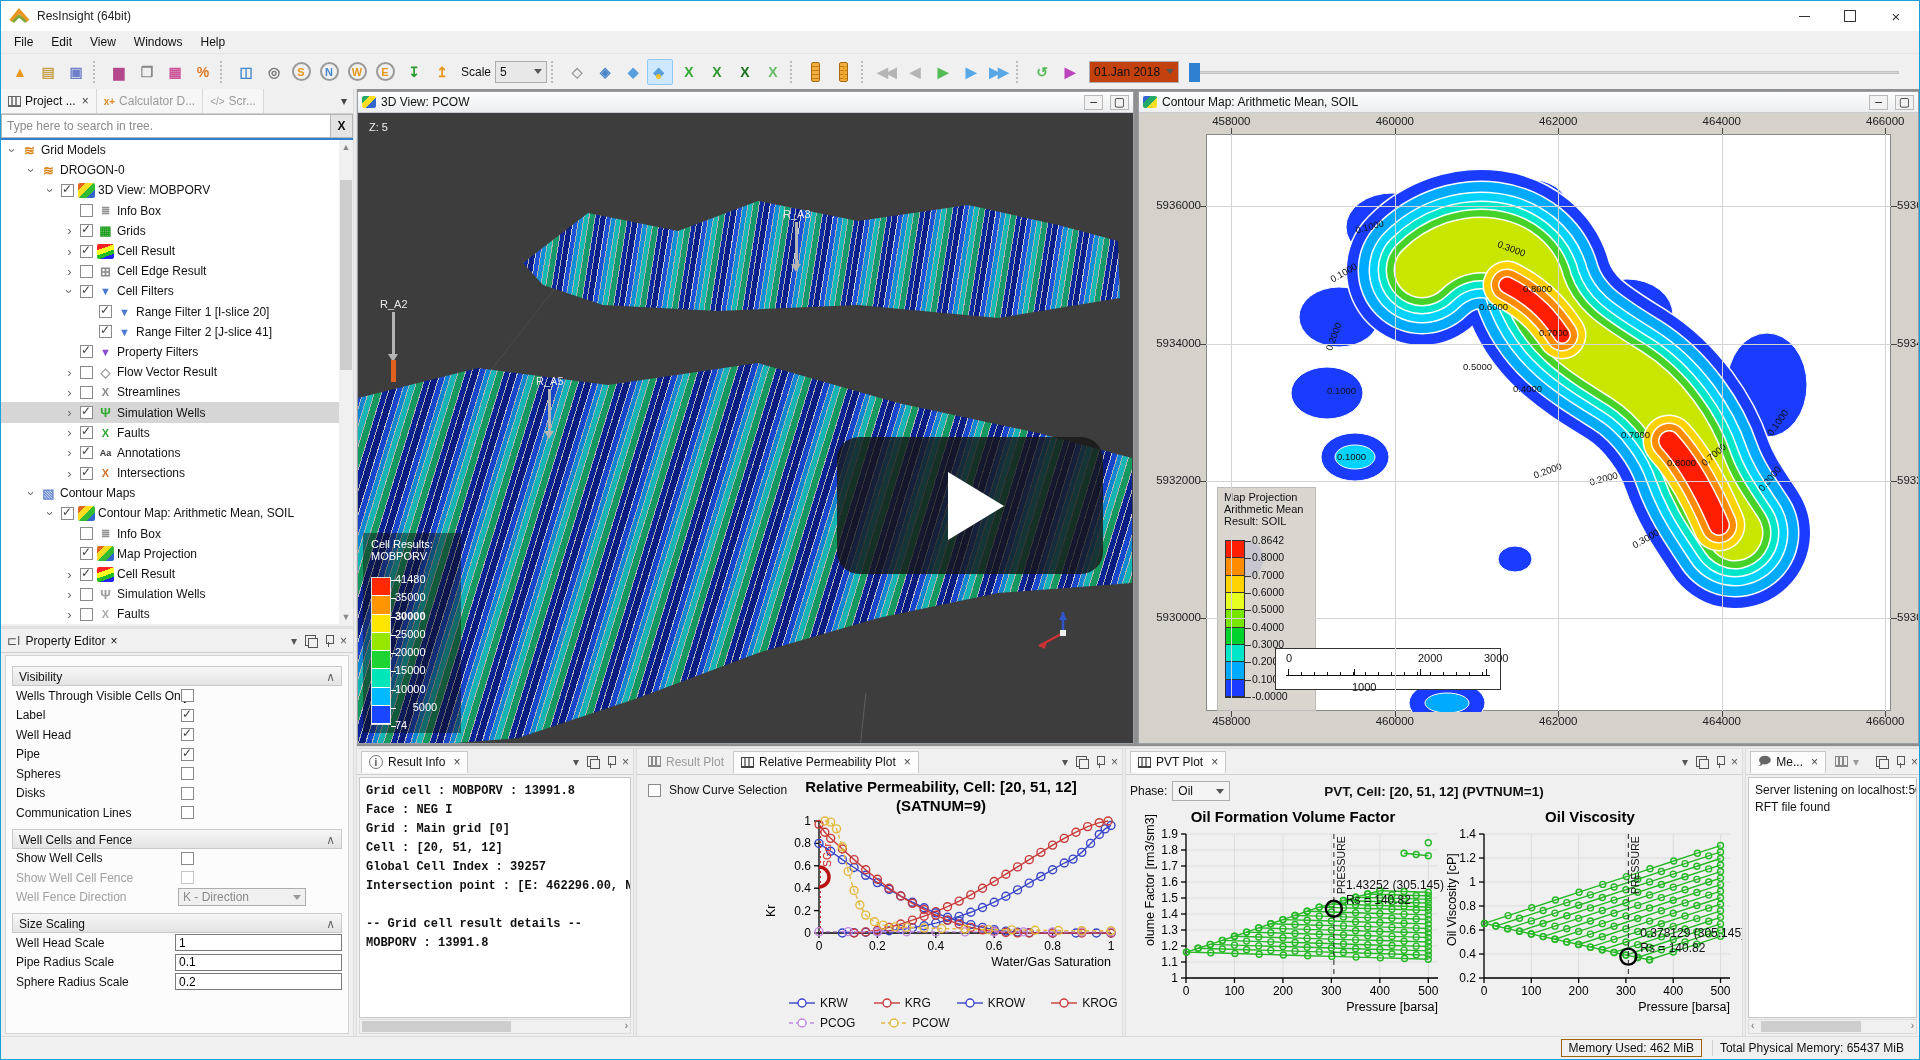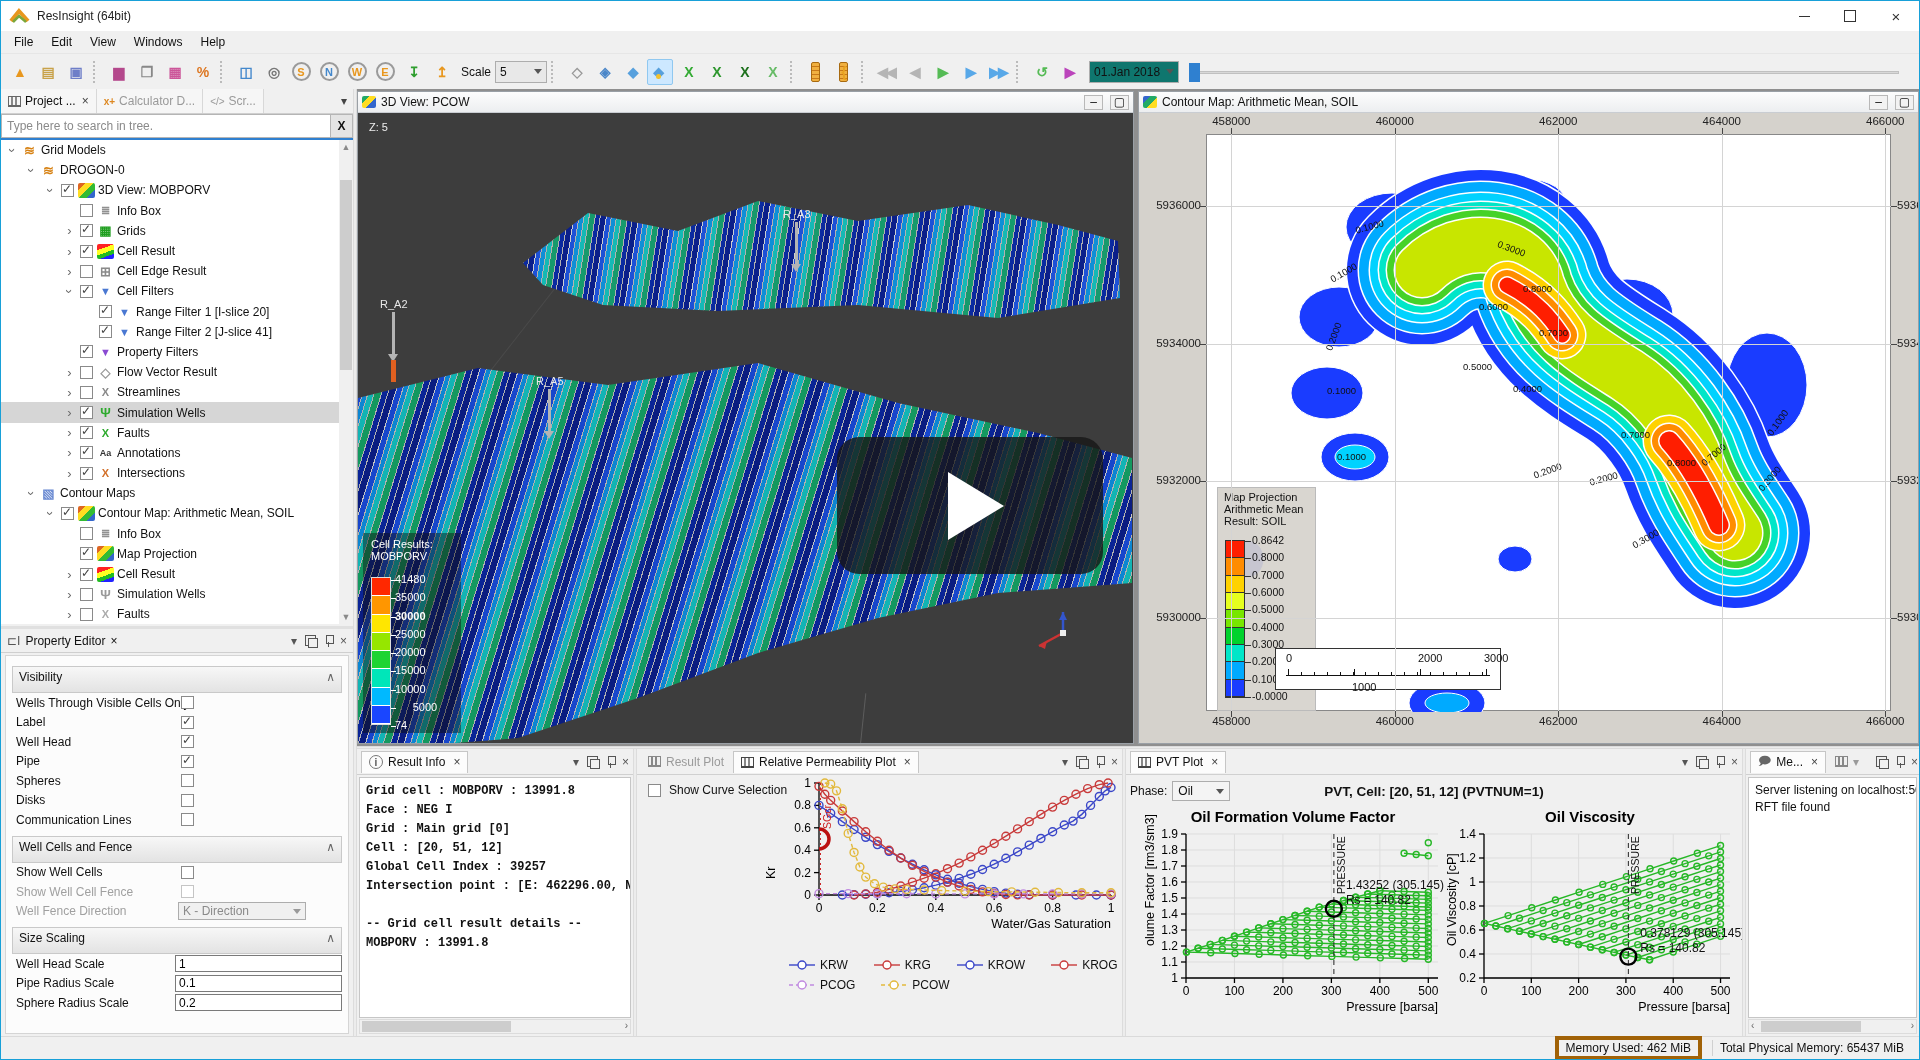--- a/index.html
+++ b/index.html
@@ -64,21 +64,21 @@
 .ti-annotations{color:#333;font-size:9px}
 .ti-intersections{color:#d2702a}
 .ti-contourmaps{color:#6a8ad2;font-size:13px}
 #treescroll{position:absolute;right:0;top:0;width:14px;height:100%;background:#f0f0f0}
 #treescroll .thumb{position:absolute;left:1px;top:40px;width:12px;height:190px;background:#cdcdcd}
 #treescroll .sarr{position:absolute;left:0;width:14px;height:14px;color:#8a8a8a;font-size:9px;display:flex;align-items:center;justify-content:center}
 
 #proppanel{position:absolute;left:0;top:537px;width:352px;height:410px;background:#f0f0f0;border-top:3px solid #e0e0e0}
 #proptabs{height:24px;display:flex;align-items:center;border-bottom:1px solid #cfcfcf;padding:0 6px;gap:5px}
 #propbody{position:absolute;left:4px;top:26px;right:4px;bottom:2px;background:#fcfcfc;border:1px solid #d5d5d5;padding:4px 6px;overflow:hidden}
-.psec{margin-top:6px;height:27px;line-height:20px;background:linear-gradient(#f7f7f7,#e3e3e3);border:1px solid #c9c9c9;padding:0 6px;display:flex}
+.psec{margin-top:6px;height:20px;line-height:20px;background:linear-gradient(#f7f7f7,#e3e3e3);border:1px solid #c9c9c9;padding:0 6px;display:flex}
 .psec .chev{margin-left:auto;color:#666}
 .prow{height:19.5px;display:flex;align-items:center;padding-left:4px}
 .plabel{width:162px;white-space:nowrap}
 .plabel.dis{color:#a0a0a0}
 .pinput{width:170px;height:17px;border:1px solid #7a7a7a;background:#fff;padding:0 3px;font:12px "Liberation Sans",sans-serif}
 .pselect{width:128px;height:18px;border:1px solid #adadad;background:#f0f0f0;color:#8a8a8a;display:flex;align-items:center;padding:0 4px}
 .pselect .caret{margin-left:auto;border-top-color:#999}
 .hicon{color:#555;margin-left:6px}
 .pin{width:10px;height:14px;position:relative;margin-left:8px}
 .pin::before{content:"";position:absolute;left:2px;top:1px;width:6px;height:7px;border:1px solid #555}
@@ -145,21 +145,21 @@
 .legitem{display:flex;align-items:center;gap:5px}
 #pvtbar{position:absolute;left:4px;top:30px;right:4px;height:24px;display:flex;align-items:center}
 #pvtbar .title{position:absolute;left:0;right:0;text-align:center;font-weight:bold;font-size:13.5px}
 .phasebox{display:flex;align-items:center;gap:5px;z-index:2;background:#f0f0f0;padding-right:8px}
 .phasesel{width:58px;height:20px;border:1px solid #adadad;background:#f4f4f4;display:flex;align-items:center;padding:0 5px}
 .phasesel .caret{margin-left:auto}
 #messages .body{position:absolute;left:2px;top:28px;right:2px;bottom:18px;background:#fff;border:1px solid #c6c6c6;padding:4px 6px;overflow:hidden}
 #messages .body div{white-space:nowrap;line-height:17px}
 
 #statusbar{left:0;top:1035px;width:1918px;height:23px;background:#f0f0f0;border-top:1px solid #dadada;display:flex;align-items:center;padding:0 8px;gap:10px}
-#statusbar .mem{margin-left:auto;border:4px solid #a16207;padding:1px 7px;background:#f0f0f0}
+#statusbar .mem{margin-left:auto;border:1px solid #a16207;padding:1px 7px;background:#f0f0f0}
 #statusbar .tot{padding:1px 7px;border-left:1px solid #d0d0d0}
 svg text{font-family:"Liberation Sans",sans-serif}
 </style>
 </head>
 <body>
 
 <div class="abs" id="titlebar">
   <svg width="22" height="18" style="margin-left:8px">
       <path d="M2 14 L10 4 L19 14" stroke="#e8971e" stroke-width="4" fill="none"></path>
       <path d="M4 15 L10 9 L17 15" stroke="#7aa83c" stroke-width="2.5" fill="none"></path>
@@ -282,21 +282,21 @@
     <span class="tbtn">
       <span style="color: rgb(88, 168, 232); letter-spacing: -2px;">▶▶</span>
     </span>
     <span class="tsep"></span>
     <span class="tbtn">
       <span style="color: rgb(85, 187, 85); letter-spacing: -2px;">↺</span>
     </span>
     <span class="tbtn">
       <span style="color: rgb(187, 68, 187); letter-spacing: -2px;">▶</span>
     </span>
-    <span class="tsel" style="margin-left: 6px; background: #0f766e;">
+    <span class="tsel" style="margin-left: 6px; background: #c2410c;">
       <span>01.Jan 2018</span>
       <span class="caret"></span>
     </span>
     <span id="tslider">
       <span class="groove"></span>
       <span class="handle"></span>
     </span>
   </div>
 
 <div class="abs" id="leftcol">
@@ -872,21 +872,21 @@
       <span class="hicon">▾</span>
       <span class="flo"></span>
       <span class="pin"></span>
       <span class="hicon">×</span>
     </span>
   </div>
   <div style="position:absolute;left:8px;top:34px;display:flex;align-items:center;gap:5px">
     <span class="cb"></span>
     <span>Show Curve Selection</span>
   </div>
-  <div id="relperm-chart" style="position:absolute;left:126px;top:28px;width:356px"><svg width="356" height="170" style="overflow:visible">
+  <div id="relperm-chart" style="position:absolute;left:126px;top:28px;width:356px"><div class="chart-title">Relative Permeability, Cell: [20, 51, 12] (SATNUM=9)</div><svg width="356" height="170" style="overflow:visible">
         <line x1="56" y1="6" x2="56" y2="118" stroke="#000" stroke-width="1.3"></line>
         <line x1="56" y1="118" x2="348" y2="118" stroke="#000" stroke-width="1.3"></line>
         <line x1="51" y1="118" x2="56" y2="118" stroke="#000" stroke-width="1.3"></line>
         <text x="48" y="122" text-anchor="end" font-size="12">0</text>
         <line x1="51" y1="95.6" x2="56" y2="95.6" stroke="#000" stroke-width="1.3"></line>
         <text x="48" y="99.6" text-anchor="end" font-size="12">0.2</text>
         <line x1="51" y1="73.19999999999999" x2="56" y2="73.19999999999999" stroke="#000" stroke-width="1.3"></line>
         <text x="48" y="77.19999999999999" text-anchor="end" font-size="12">0.4</text>
         <line x1="51" y1="50.8" x2="56" y2="50.8" stroke="#000" stroke-width="1.3"></line>
         <text x="48" y="54.8" text-anchor="end" font-size="12">0.6</text>

